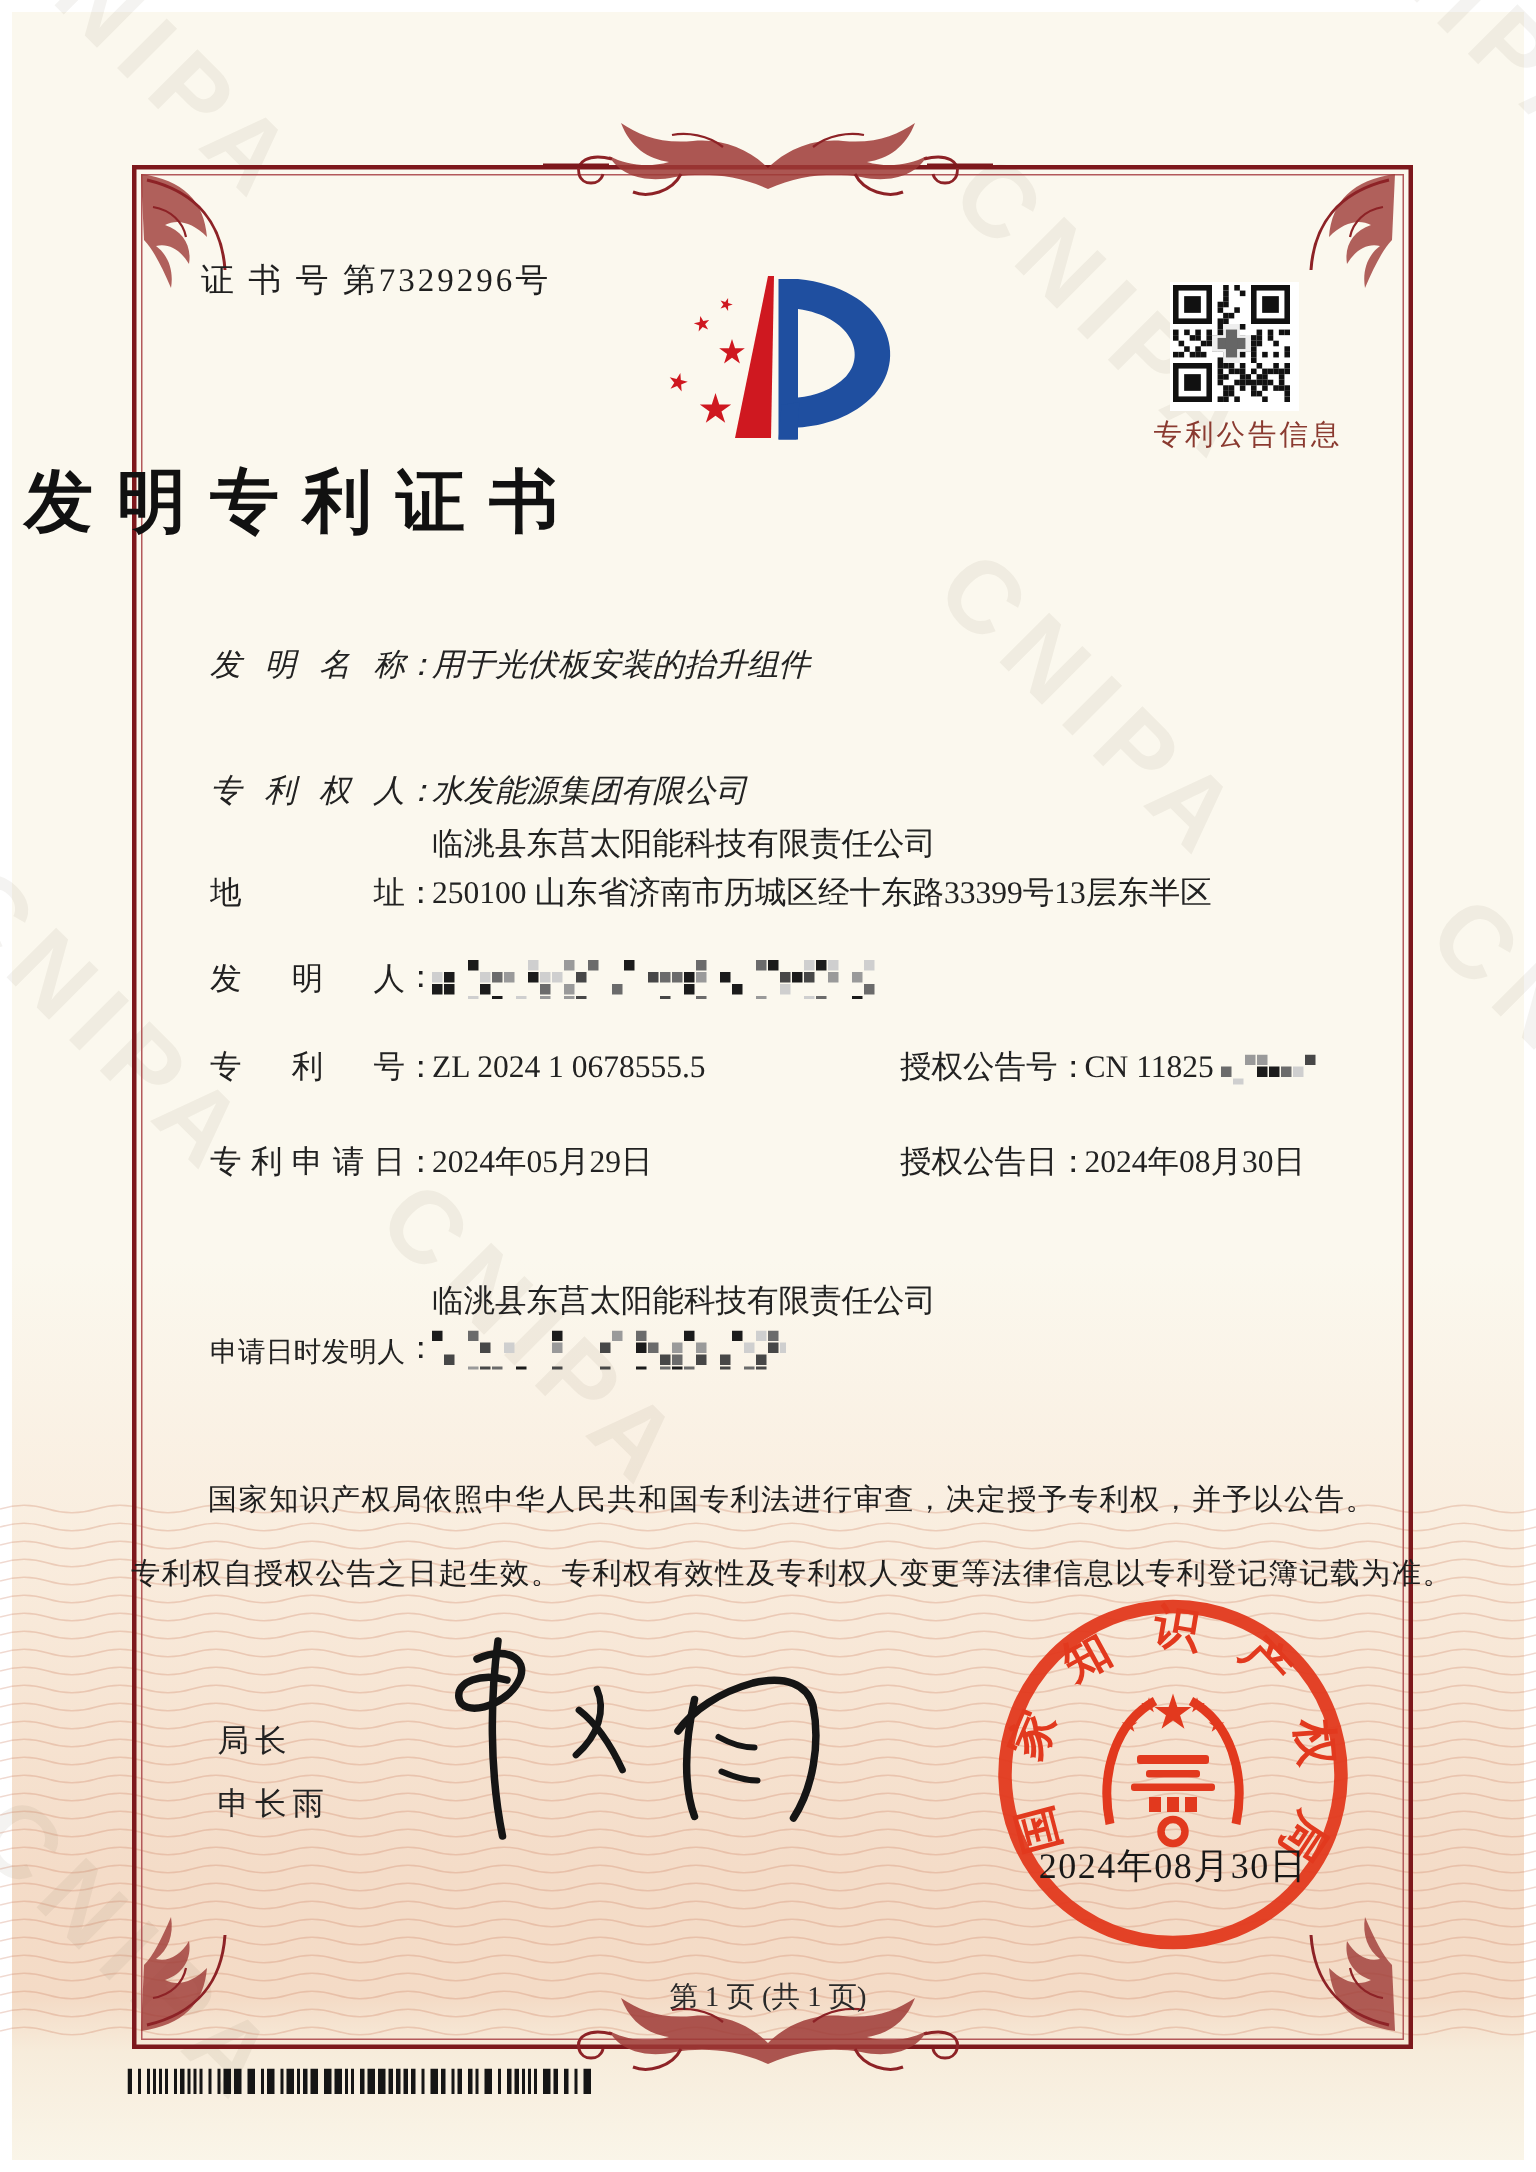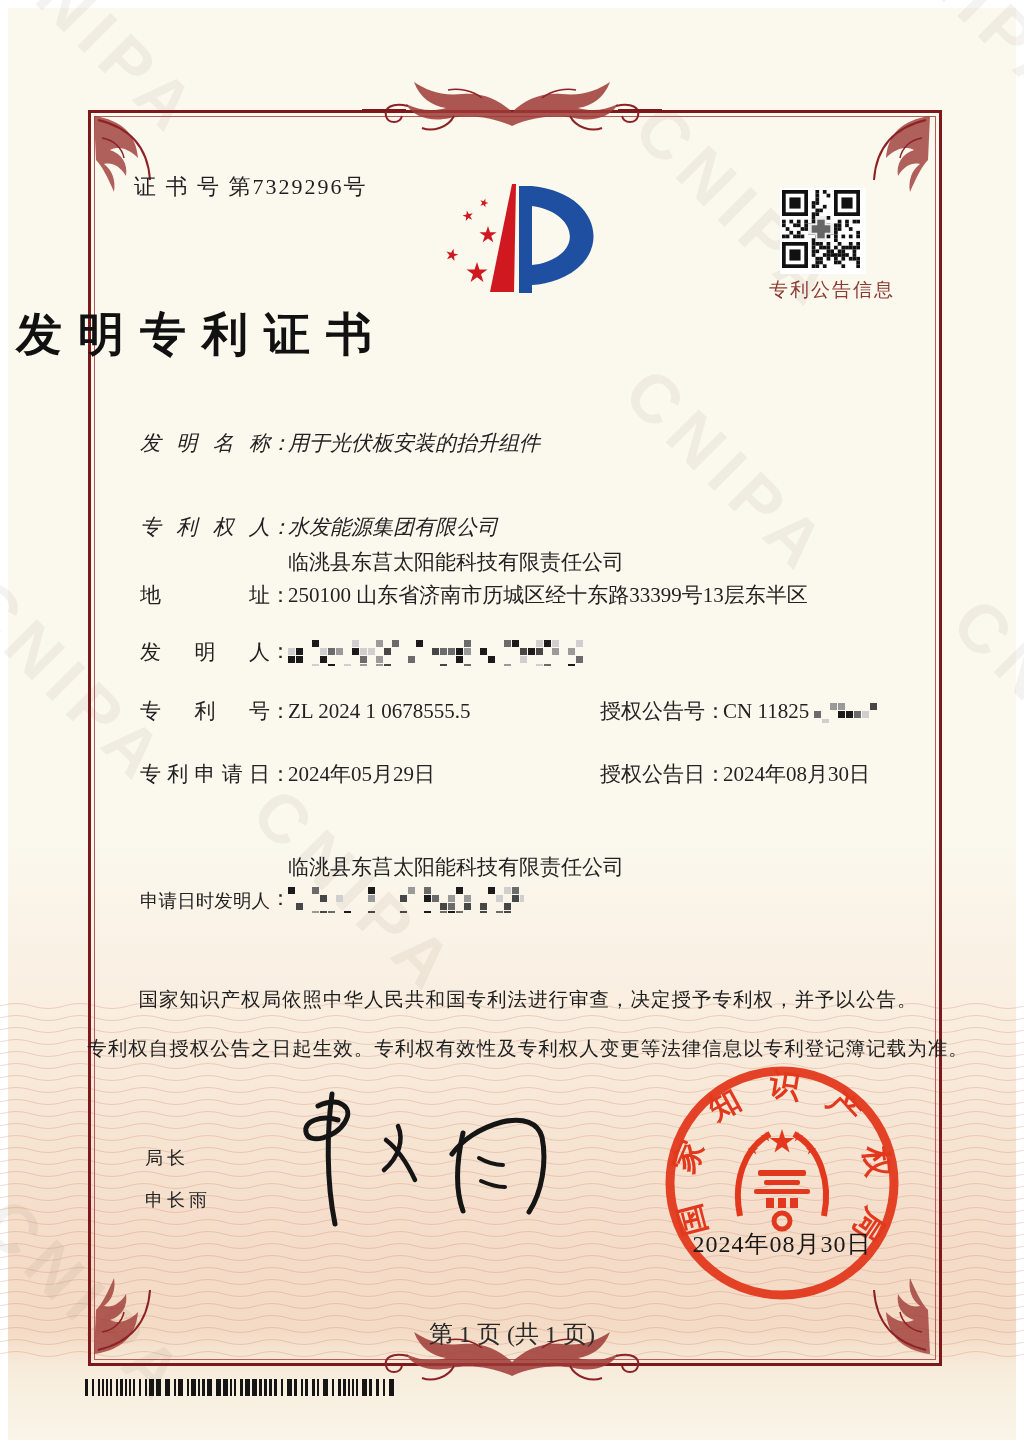--- a/index.html
+++ b/index.html
@@ -31,29 +31,29 @@
   .colon{display:inline-block;width:18px;}
   .val{color:#222;}
   .cont{position:absolute;left:288px;font-size:21px;color:#222;white-space:nowrap;}
   .rcol{position:absolute;left:420px;top:0;margin-left:40px;}
   .mosaic{vertical-align:middle;}
   
   .legal{position:absolute;left:0;right:0;text-align:center;font-size:19.5px;
          letter-spacing:1px;color:#1e1e1e;padding-left:32px;}
   
   .dirlabel{position:absolute;left:145px;font-family:Liberation Serif, serif;
-            font-size:18px;color:#222;letter-spacing:4px;}
+            font-size:21px;color:#222;letter-spacing:4px;}
   
   .sealwrap{position:absolute;left:650px;top:1048px;width:280px;height:280px;}
   .seal-text{font-size:31px;font-weight:700;letter-spacing:26px;fill:#e2391e;
              font-family:"Liberation Serif","DejaVu Serif",serif;}
   .seal-date{font-size:24px;fill:#181818;letter-spacing:1px;
              font-family:"Liberation Serif","DejaVu Serif",serif;}
   
-  .pageno{position:absolute;left:0;right:0;top:1318px;text-align:center;font-size:24px;color:#2a2a2a;}
+  .pageno{position:absolute;left:0;right:0;top:1318px;text-align:center;font-size:19px;color:#2a2a2a;}
   .barcode{position:absolute;left:85px;top:1379px;}
 </style>
 </head>
 <body>
 
 <div class="page">
 
   <div class="wm" style="left:-30px;top:-6px;">CNIPA</div>
   <div class="wm" style="left:850px;top:-36px;">CNIPA</div>
   <div class="wm" style="left:610px;top:168px;">CNIPA</div>

